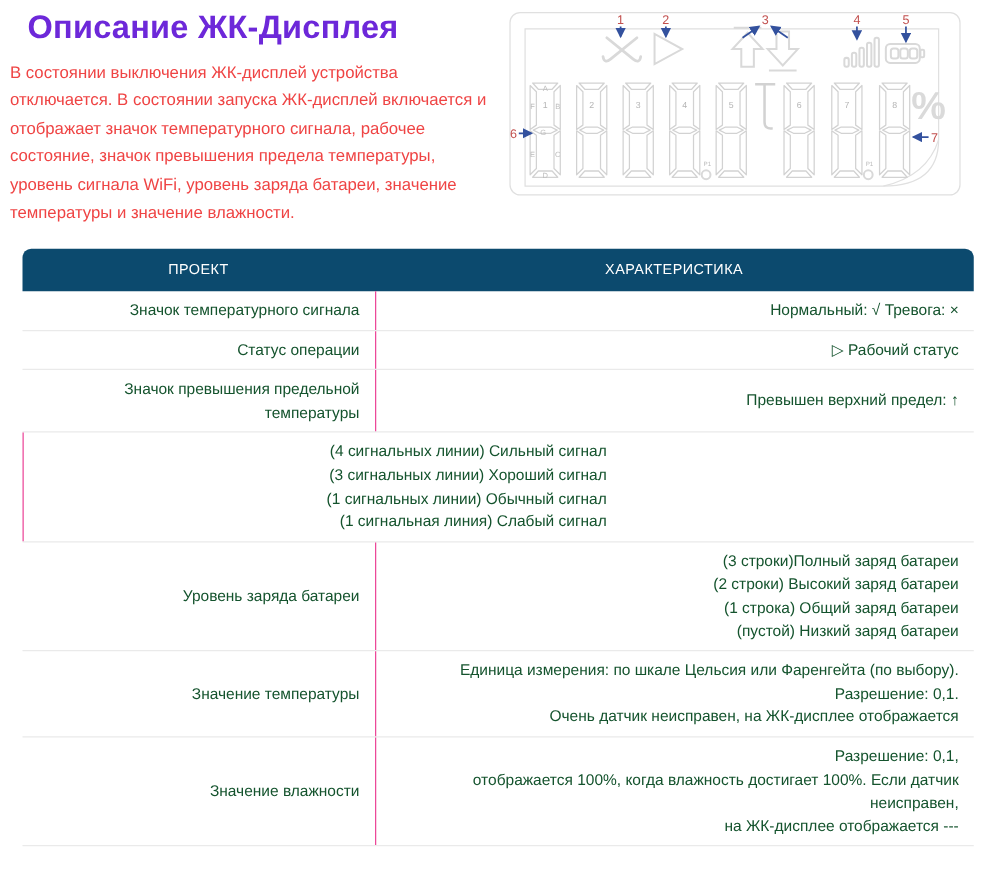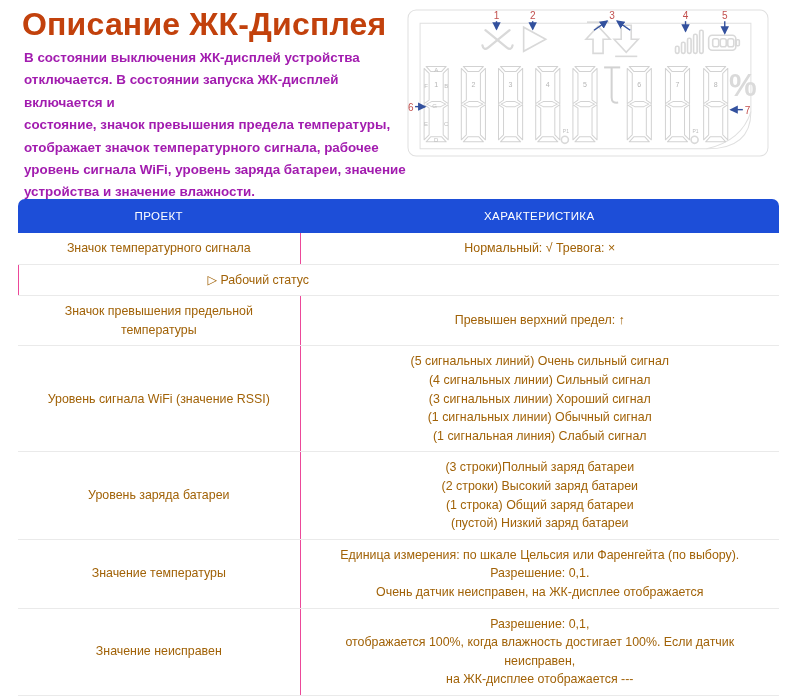--- a/index.html
+++ b/index.html
@@ -2,60 +2,60 @@
 <html><head>
 <meta charset="utf-8">
 <style>
   html,body{margin:0;padding:0;}
   body{
     width:797px;height:699px;position:relative;overflow:hidden;
     background:#ffffff;font-family:"Liberation Sans", sans-serif;
   }
   h1{
     position:absolute;left:22px;top:6px;margin:0;
-    font-size:32px;font-weight:bold;color:#c2410c;letter-spacing:.2px;
+    font-size:26px;font-weight:bold;color:#6d28d9;letter-spacing:.2px;
   }
-  .intro{position:absolute;left:24px;top:47px;width:390px;color:#a21caf;font-size:13.4px;font-weight:bold;}
+  .intro{position:absolute;left:8px;top:47px;width:390px;color:#ef4444;font-size:13.4px;}
   .intro-line{line-height:22.4px;}
   .fig{position:absolute;left:407px;top:8px;width:362px;height:150px;}
   .fig text{font-family:"Liberation Sans", sans-serif;}
   .seg polygon{fill:none;stroke:#d2d2d2;stroke-width:1;stroke-linejoin:round;}
   .icon{fill:none;stroke:#d9d9d9;stroke-width:2.2;stroke-linecap:round;stroke-linejoin:round;}
   .icon-thin{fill:none;stroke:#d9d9d9;stroke-width:1.6;}
   .outline{fill:none;stroke:#e0e0e0;stroke-width:1;}
   .co{fill:#c2504e;font-size:10px;}
   .arr{stroke:#33519e;stroke-width:1.4;fill:none;}
   .diglabel{fill:#b5b5b5;font-size:7px;text-anchor:middle;}
   .seglabel{fill:#bcbcbc;font-size:6px;text-anchor:middle;}
   .ptlabel{fill:#bcbcbc;font-size:5px;text-anchor:middle;}
   .pct{fill:#dadada;font-size:31px;font-weight:bold;text-anchor:middle;}
 
   .spec-table{position:absolute;left:18px;top:199px;width:761px;}
-  .thead{display:flex;background:#1d4ed8;border-radius:7px 7px 0 0;height:34px;align-items:center;}
+  .thead{display:flex;background:#0c4a6e;border-radius:7px 7px 0 0;height:34px;align-items:center;}
   .th{color:#ffffff;font-size:11.5px;text-align:center;letter-spacing:.4px;}
   .col-l{width:37%;}
   .col-r{width:63%;}
   .trow{display:flex;border-bottom:1px solid #eaeaea;align-items:stretch;}
   .td{display:flex;flex-direction:column;justify-content:center;
       padding:6px 12px;box-sizing:border-box;}
   .td.col-r{border-left:1px solid #ec4899;}
-  .cline{line-height:18.6px;font-size:12.4px;color:#a16207;text-align:center;}
+  .cline{line-height:18.6px;font-size:12.4px;color:#14532d;text-align:right;}
 </style>
 </head>
 <body>
 
 <h1>Описание ЖК-Дисплея</h1>
 
 <div class="intro" id="intro">
     <div class="intro-line">В состоянии выключения ЖК-дисплей устройства</div>
     <div class="intro-line">отключается. В состоянии запуска ЖК-дисплей включается и</div>
+    <div class="intro-line">отображает значок температурного сигнала, рабочее</div>
     <div class="intro-line">состояние, значок превышения предела температуры,</div>
-    <div class="intro-line">отображает значок температурного сигнала, рабочее</div>
     <div class="intro-line">уровень сигнала WiFi, уровень заряда батареи, значение</div>
-    <div class="intro-line">устройства и значение влажности.</div>
+    <div class="intro-line">температуры и значение влажности.</div>
   </div>
 
 <svg class="fig" viewBox="0 0 360 147">
   <defs>
     <marker id="ah" markerWidth="7" markerHeight="7" refX="5" refY="3" orient="auto">
       <path d="M0,0 L6,3 L0,6 Z" fill="#33519e"></path>
     </marker>
     <g id="seg7" class="seg">
       <polygon points="4,2 24,2 19.5,7 8.5,7"></polygon>
       <polygon points="2,4 7,9 7,35.5 2,39"></polygon>
@@ -170,38 +170,37 @@
   <div id="tbody">
       <div class="trow">
         <div class="td col-l">
           <div class="cline">Значок температурного сигнала</div>
         </div>
         <div class="td col-r">
           <div class="cline">Нормальный: √ Тревога: ×</div>
         </div>
       </div>
       <div class="trow">
+        <div class="td col-l">
+          <div class="cline">Статус операции</div>
+        </div>
         <div class="td col-r">
           <div class="cline">▷ Рабочий статус</div>
         </div>
       </div>
       <div class="trow">
         <div class="td col-l">
           <div class="cline">Значок превышения предельной температуры</div>
         </div>
         <div class="td col-r">
           <div class="cline">Превышен верхний предел: ↑</div>
         </div>
       </div>
       <div class="trow">
-        <div class="td col-l">
-          <div class="cline">Уровень сигнала WiFi (значение RSSI)</div>
-        </div>
-        <div class="td col-r">
-          <div class="cline">(5 сигнальных линий) Очень сильный сигнал</div>
+        <div class="td col-r">
           <div class="cline">(4 сигнальных линии) Сильный сигнал</div>
           <div class="cline">(3 сигнальных линии) Хороший сигнал</div>
           <div class="cline">(1 сигнальных линии) Обычный сигнал</div>
           <div class="cline">(1 сигнальная линия) Слабый сигнал</div>
         </div>
       </div>
       <div class="trow">
         <div class="td col-l">
           <div class="cline">Уровень заряда батареи</div>
         </div>
@@ -217,21 +216,21 @@
           <div class="cline">Значение температуры</div>
         </div>
         <div class="td col-r">
           <div class="cline">Единица измерения: по шкале Цельсия или Фаренгейта (по выбору).</div>
           <div class="cline">Разрешение: 0,1.</div>
           <div class="cline">Очень датчик неисправен, на ЖК-дисплее отображается</div>
         </div>
       </div>
       <div class="trow">
         <div class="td col-l">
-          <div class="cline">Значение неисправен</div>
+          <div class="cline">Значение влажности</div>
         </div>
         <div class="td col-r">
           <div class="cline">Разрешение: 0,1,</div>
           <div class="cline">отображается 100%, когда влажность достигает 100%. Если датчик неисправен,</div>
           <div class="cline">на ЖК-дисплее отображается ---</div>
         </div>
       </div>
     </div>
 </div>
 

